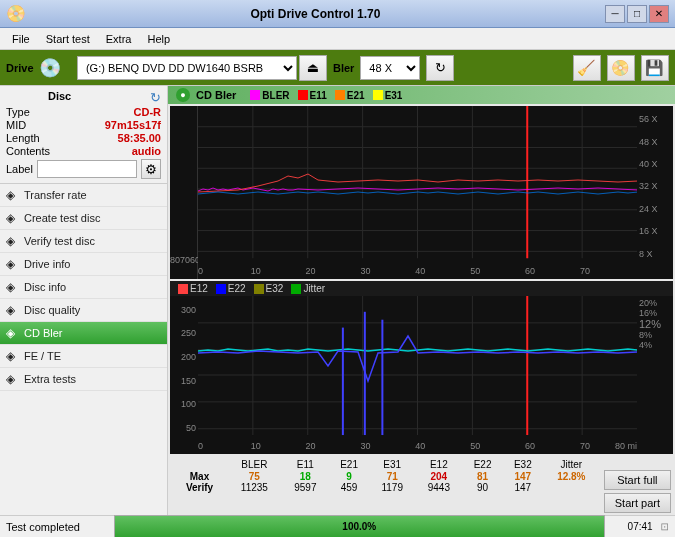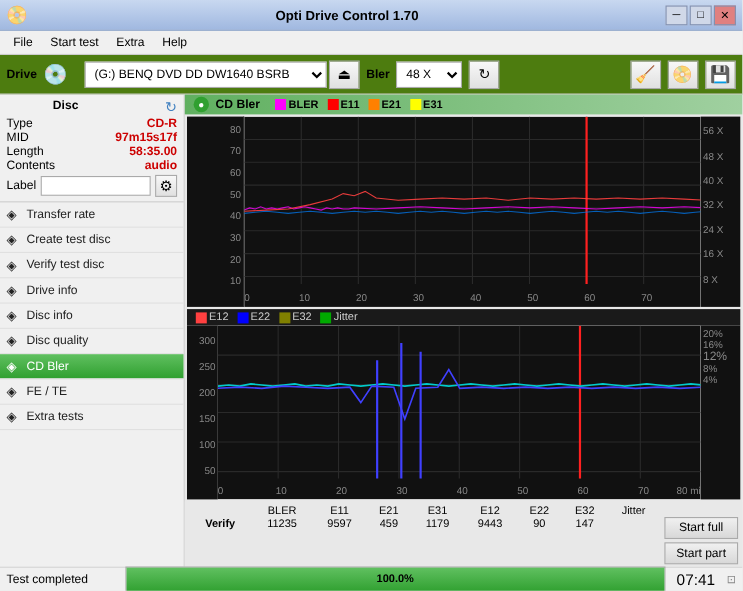--- a/index.html
+++ b/index.html
@@ -261,21 +261,21 @@
     .progress-fill {
       height: 100%;
       background: linear-gradient(to bottom, #60c060, #30a030);
     }
     .progress-label {
       position: absolute;
       top: 0; left: 0; right: 0; bottom: 0;
       display: flex; align-items: center; justify-content: center;
       font-size: 10px; color: #000; font-weight: bold;
     }
-    .status-time { font-size: 14px; min-width: 40px; text-align: center; }
+    .status-time { font-size: 10px; min-width: 40px; text-align: right; }
     .status-corner { font-size: 10px; color: #888; }
   </style>
 </head>
 <body>
 
 <div id="titlebar">
   <span style="font-size:16px;">📀</span>
   <span class="title">Opti Drive Control 1.70</span>
   <div class="win-btns">
     <button class="win-btn">─</button>
@@ -407,21 +407,21 @@
           <span class="legend-dot" style="background:#ffff00;"></span>
           <span>E31</span>
         </span>
       </div>
     </div>
 
     <div class="charts-area">
 
       <div style="flex:1;display:flex;">
 
-        <div style="width:52px;background:#111;display:flex;flex-direction:column;justify-content:space-around;align-items:flex-end;padding:2px 2px 14px 0;border-right:1px solid #333;">
+        <div style="width:28px;background:#111;display:flex;flex-direction:row;justify-content:space-around;align-items:flex-end;padding:2px 2px 14px 0;border-right:1px solid #333;">
           <span style="font-size:9px;color:#888;">80</span>
           <span style="font-size:9px;color:#888;">70</span>
           <span style="font-size:9px;color:#888;">60</span>
           <span style="font-size:9px;color:#888;">50</span>
           <span style="font-size:9px;color:#888;">40</span>
           <span style="font-size:9px;color:#888;">30</span>
           <span style="font-size:9px;color:#888;">20</span>
           <span style="font-size:9px;color:#888;">10</span>
         </div>
 
@@ -570,20 +570,31 @@
               <th>E21</th>
               <th>E31</th>
               <th>E12</th>
               <th>E22</th>
               <th>E32</th>
               <th>Jitter</th>
             </tr>
           </thead>
           <tbody>
             <tr>
+              <td class="stats-row-label">Max</td>
+              <td class="stat-orange">75</td>
+              <td class="stat-green">18</td>
+              <td class="stat-green">9</td>
+              <td class="stat-orange">71</td>
+              <td class="stat-red">204</td>
+              <td class="stat-orange">81</td>
+              <td class="stat-orange">147</td>
+              <td class="stat-orange">12.8%</td>
+            </tr>
+            <tr>
               <td class="stats-row-label">Verify</td>
               <td class="stat-black">11235</td>
               <td class="stat-black">9597</td>
               <td class="stat-black">459</td>
               <td class="stat-black">1179</td>
               <td class="stat-black">9443</td>
               <td class="stat-black">90</td>
               <td class="stat-black">147</td>
               <td class="stat-black"></td>
             </tr>

